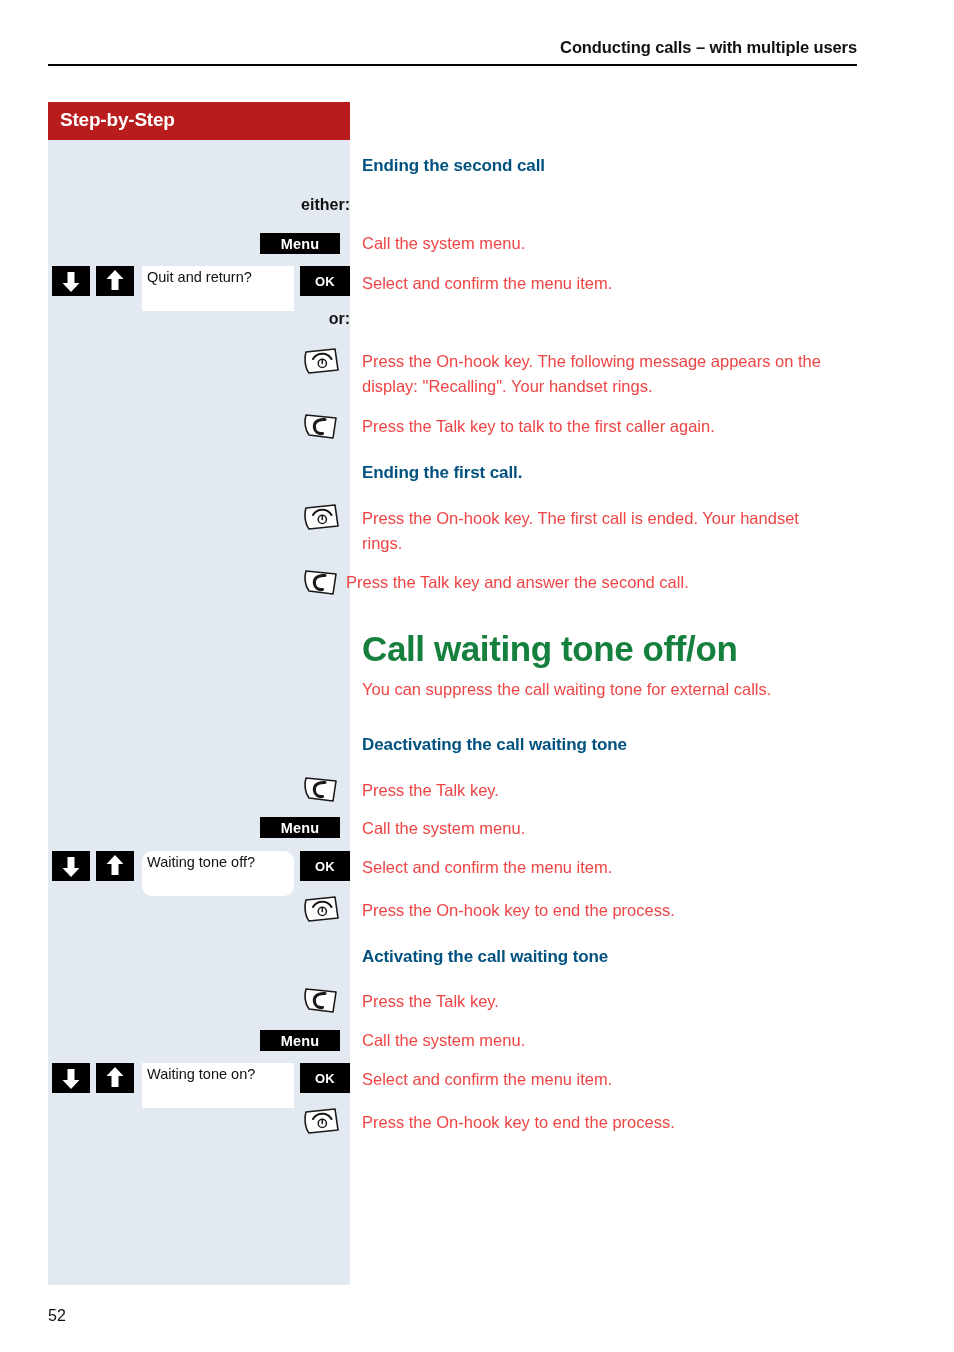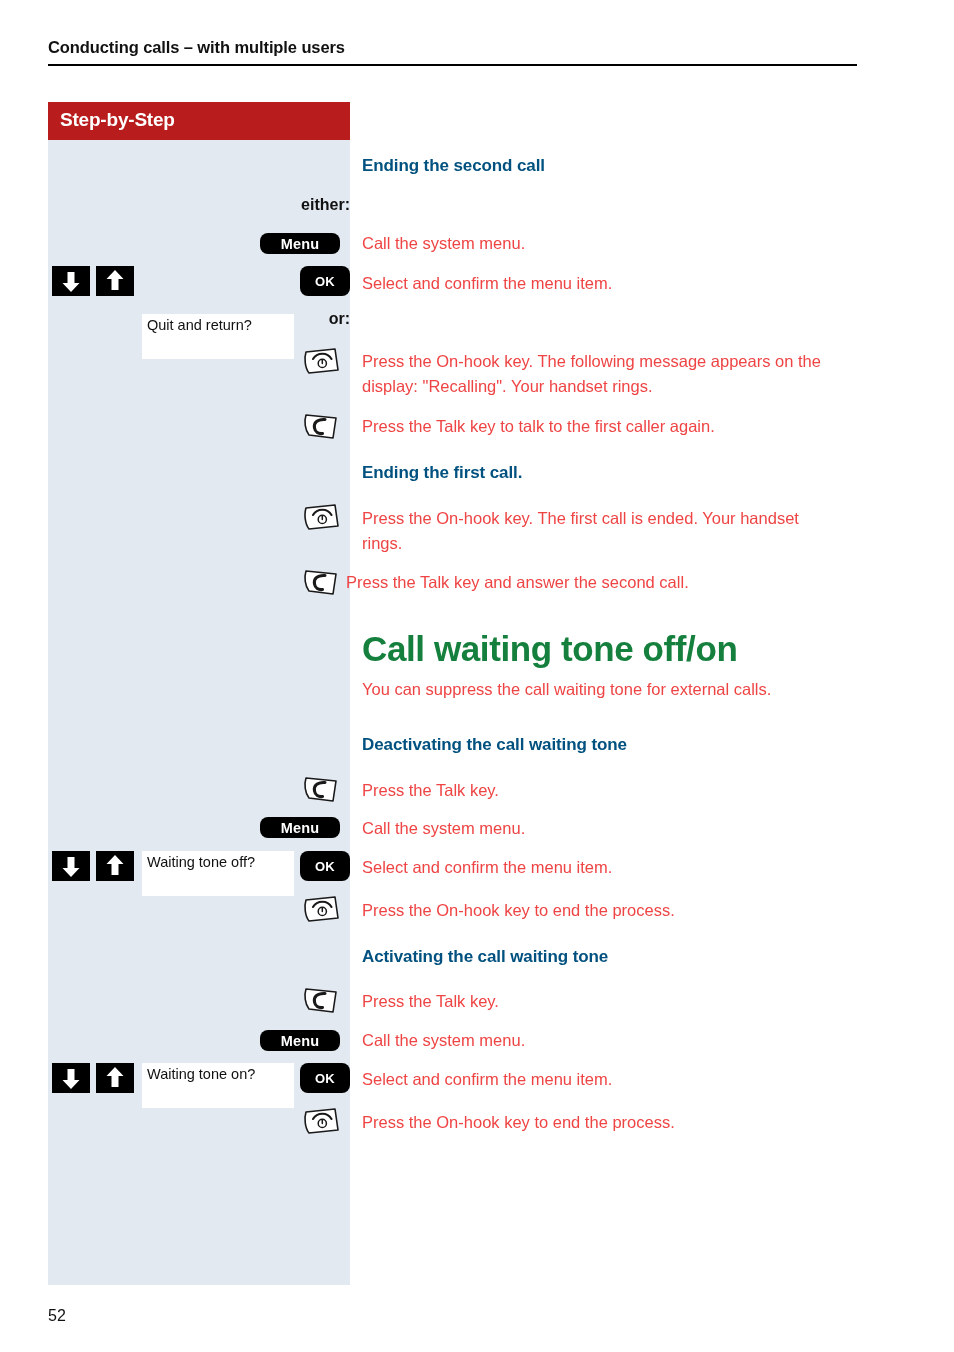--- a/index.html
+++ b/index.html
@@ -15,20 +15,21 @@
     color: #1a1a1a;
     overflow: hidden;
   }
 
   
   .page-header {
     position: absolute;
     left: 48px;
     top: 38px;
     width: 809px;
+    text-align: right;
   }
   .page-header .title {
     font-size: 16.5px;
     font-weight: bold;
     letter-spacing: -0.1px;
     color: #111111;
     padding-bottom: 7px;
   }
   .page-header .rule {
     height: 2px;
@@ -76,21 +77,20 @@
   
   .key-btn {
     position: absolute;
     background: #000000;
     color: #ffffff;
     font-weight: bold;
     display: flex;
     align-items: center;
     justify-content: center;
     letter-spacing: 0.2px;
-    border-radius: 8px;
   }
   .key-menu {
     width: 80px;
     height: 21px;
     font-size: 14.5px;
   }
   .key-ok {
     width: 50px;
     height: 30px;
     font-size: 13px;
@@ -185,21 +185,21 @@
     <rect x="0" y="0" width="38" height="30" fill="#000"></rect>
     <path d="M15.5 6 h7 v11 h5 l-8.5 9 l-8.5 -9 h5 z" fill="#ffffff"></path>
   </svg>
 </div>
 <div class="arrow-key" style="left:96px; top:266px;">
   <svg width="38" height="30" viewBox="0 0 38 30" aria-hidden="true">
     <rect x="0" y="0" width="38" height="30" fill="#000"></rect>
     <path d="M19 4 l8.5 9 h-5 v11 h-7 v-11 h-5 z" fill="#ffffff"></path>
   </svg>
 </div>
-<div class="display-box" style="left:142px; top:266px;margin-top:48px;">
+<div class="display-box" style="left:142px; top:266px;">
   <div class="line">Quit and return?</div>
 </div>
 <div class="key-btn key-ok" style="left:300px; top:266px;">OK</div>
 
 <div class="cue" style="top:310px;">or:</div>
 
 <div class="phone-icon" style="left:302px; top:346px;">
   <svg width="40" height="30" viewBox="0 0 40 30" aria-hidden="true">
     <path d="M4 6 L33 3 L36 24 L7 27 C3 22 2 12 4 6 Z" fill="#ffffff" stroke="#1a1a1a" stroke-width="1.6" stroke-linejoin="round"></path>
     <path d="M11 13 C13 9.5 17 7.8 20.5 7.8 C24 7.8 27.5 9.5 29.5 13" fill="none" stroke="#1a1a1a" stroke-width="2.1" stroke-linecap="round"></path>
@@ -245,21 +245,21 @@
     <rect x="0" y="0" width="38" height="30" fill="#000"></rect>
     <path d="M15.5 6 h7 v11 h5 l-8.5 9 l-8.5 -9 h5 z" fill="#ffffff"></path>
   </svg>
 </div>
 <div class="arrow-key" style="left:96px; top:851px;">
   <svg width="38" height="30" viewBox="0 0 38 30" aria-hidden="true">
     <rect x="0" y="0" width="38" height="30" fill="#000"></rect>
     <path d="M19 4 l8.5 9 h-5 v11 h-7 v-11 h-5 z" fill="#ffffff"></path>
   </svg>
 </div>
-<div class="display-box" style="left:142px; top:851px;">
+<div class="display-box" style="left:142px; top:851px;border-radius:10px;">
   <div class="line">Waiting tone off?</div>
 </div>
 <div class="key-btn key-ok" style="left:300px; top:851px;">OK</div>
 
 <div class="phone-icon" style="left:302px; top:894px;">
   <svg width="40" height="30" viewBox="0 0 40 30" aria-hidden="true">
     <path d="M4 6 L33 3 L36 24 L7 27 C3 22 2 12 4 6 Z" fill="#ffffff" stroke="#1a1a1a" stroke-width="1.6" stroke-linejoin="round"></path>
     <path d="M11 13 C13 9.5 17 7.8 20.5 7.8 C24 7.8 27.5 9.5 29.5 13" fill="none" stroke="#1a1a1a" stroke-width="2.1" stroke-linecap="round"></path>
     <circle cx="20.3" cy="17.4" r="4.1" fill="none" stroke="#1a1a1a" stroke-width="1.5"></circle>
     <line x1="20.3" y1="13.9" x2="20.3" y2="17.6" stroke="#1a1a1a" stroke-width="1.5" stroke-linecap="round"></line>

